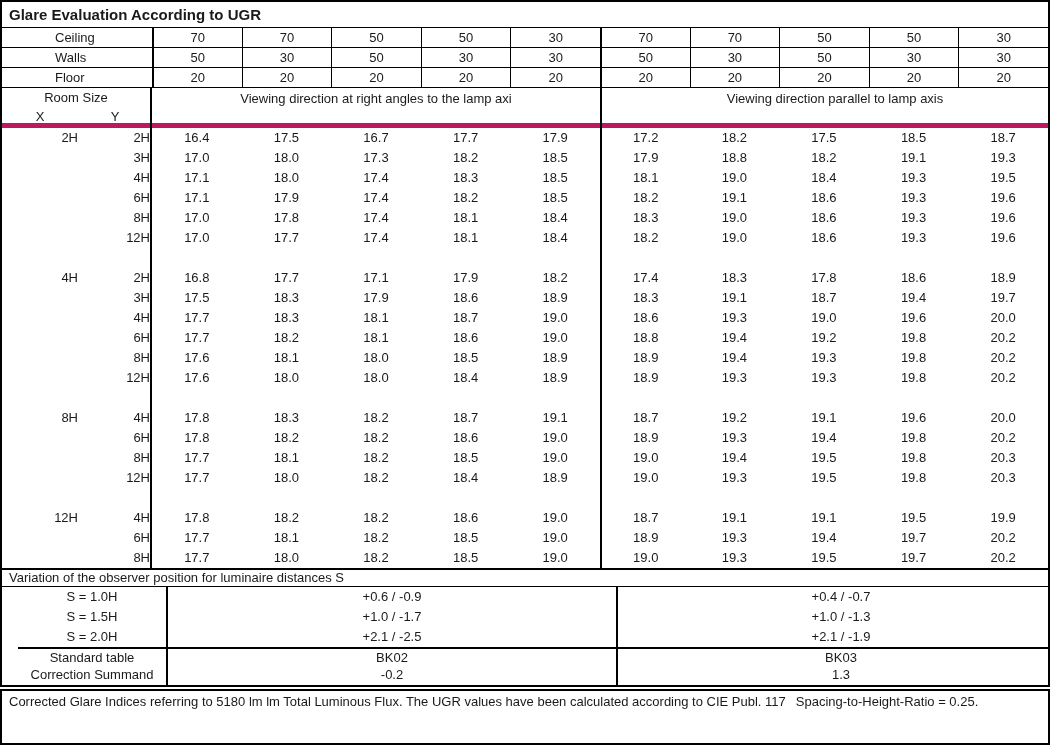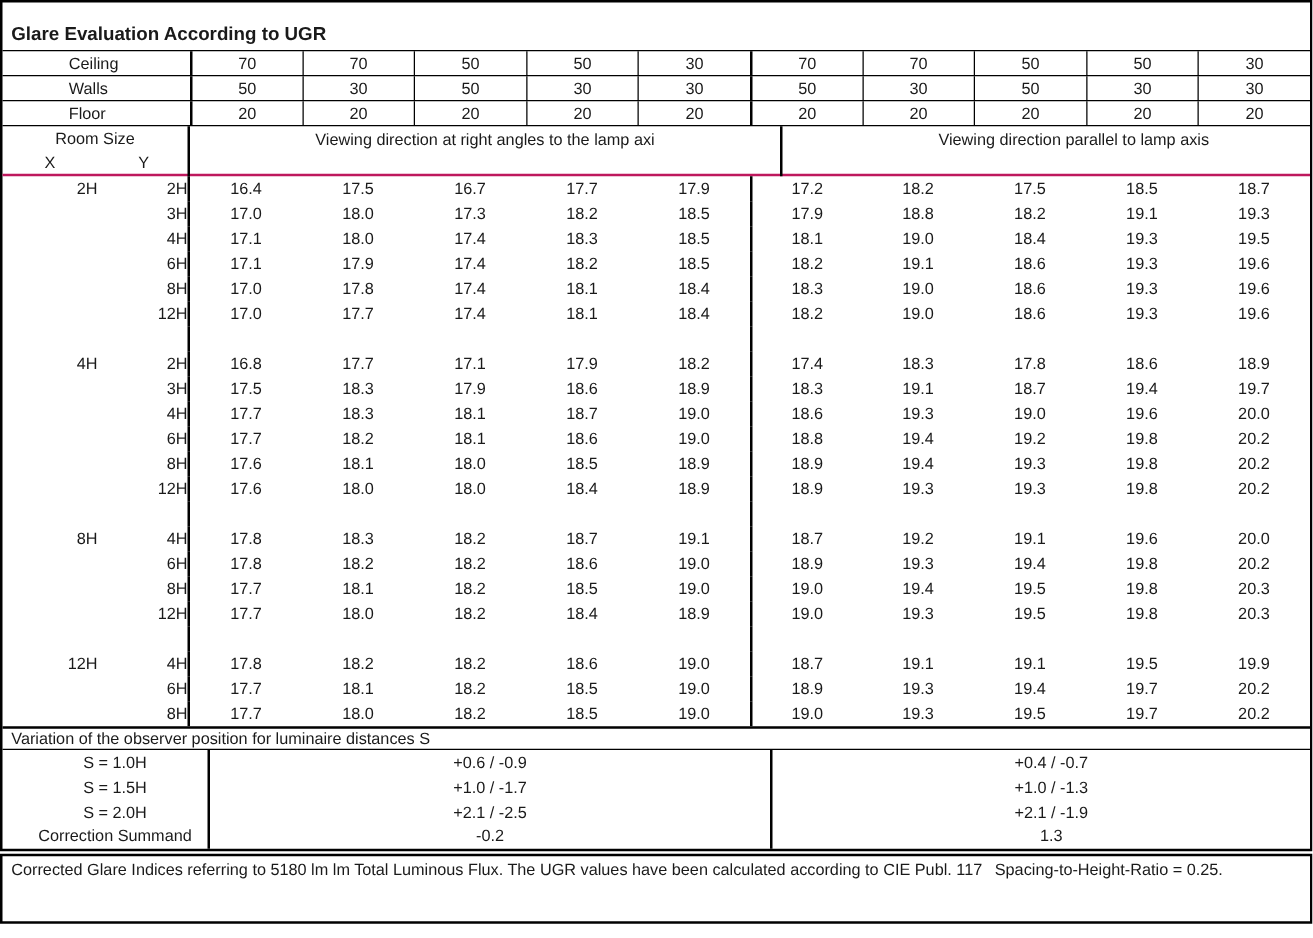--- a/index.html
+++ b/index.html
@@ -16,36 +16,35 @@
     width: 1050px;
     border: 2px solid #000;
     background: #fff;
   }
 
   .title-row {
     height: 26px; line-height: 25px;
     padding-left: 7px;
     font-weight: bold; font-size: 15px;
     border-bottom: 1px solid #000;
-    margin-top: 13px;
   }
 
   
   .cols  { display: grid; grid-template-columns: 150px repeat(10, 89.6px); }
   .cols2 { display: grid; grid-template-columns: 76px 74px repeat(10, 89.6px); }
   .cols3 { display: grid; grid-template-columns: 150px 448px 448px; }
 
   
   .surface-row { height: 20px; line-height: 19px; font-size: 13px; border-bottom: 1px solid #000; }
   .surface-row .lbl { grid-column: 1 / 2; padding-left: 7px; margin-left: 46px; }
   .surface-row .val { text-align: center; border-left: 1px solid #000; }
   .surface-row .val.b1 { border-left: 2px solid #000; }
 
   
-  .header-row { height: 40px; font-size: 13px; border-bottom: 2px solid #be185d; gap: 12px; }
+  .header-row { height: 40px; font-size: 13px; border-bottom: 5px solid #be185d; }
   .hdr-left { border-right: 2px solid #000; }
   .room-size { text-align: center; height: 20px; line-height: 20px; }
   .xy { display: grid; grid-template-columns: 76px 74px; height: 20px; line-height: 18px; }
   .xy span { text-align: center; }
   .hdr-group { text-align: center; padding-top: 3px; }
   .hdr-group.right { border-left: 2px solid #000; padding-left: 20px; }
 
   
   .ugr-row { height: 20px; line-height: 20px; font-size: 13px; }
   .ugr-row .xcell, .ugr-row .ycell { text-align: right; }
@@ -435,20 +434,25 @@
           <div class="vleft">+1.0 / -1.7</div>
           <div class="vright">+1.0 / -1.3</div>
         </div>
         <div class="bot-row cols3">
           <div class="lbl">S = 2.0H</div>
           <div class="vleft">+2.1 / -2.5</div>
           <div class="vright">+2.1 / -1.9</div>
         </div>
       </div>
     <div id="summaryRows">
+        <div class="bot-row summary-row cols3 summary-sep">
+          <div class="lbl">Standard table</div>
+          <div class="vleft">BK02</div>
+          <div class="vright">BK03</div>
+        </div>
         <div class="bot-row summary-row cols3">
           <div class="lbl">Correction Summand</div>
           <div class="vleft">-0.2</div>
           <div class="vright">1.3</div>
         </div>
       </div>
 
   </div>
 
   <div class="footer-box">

